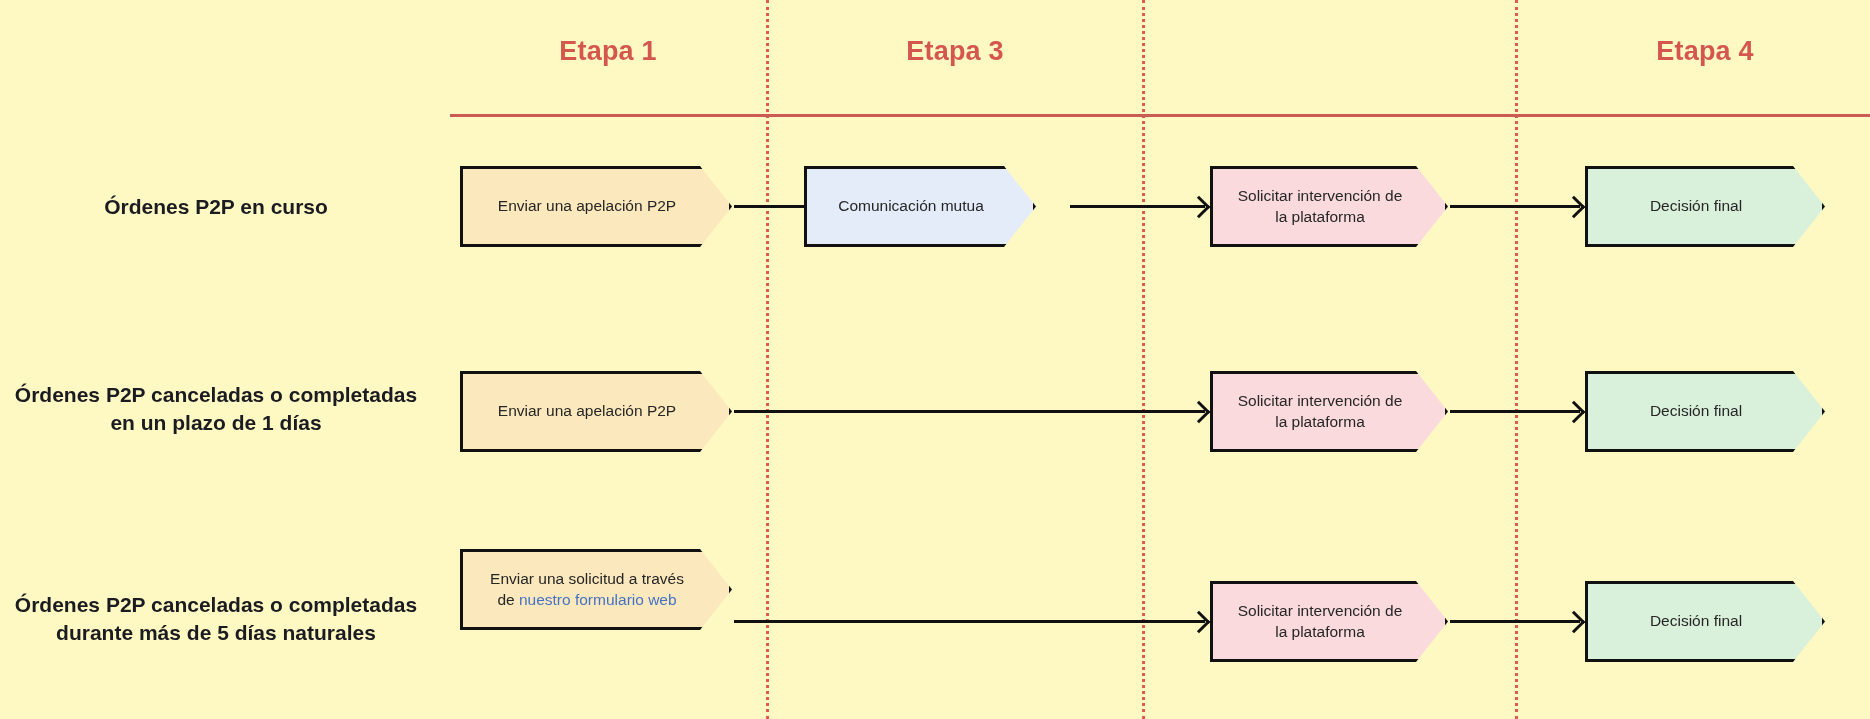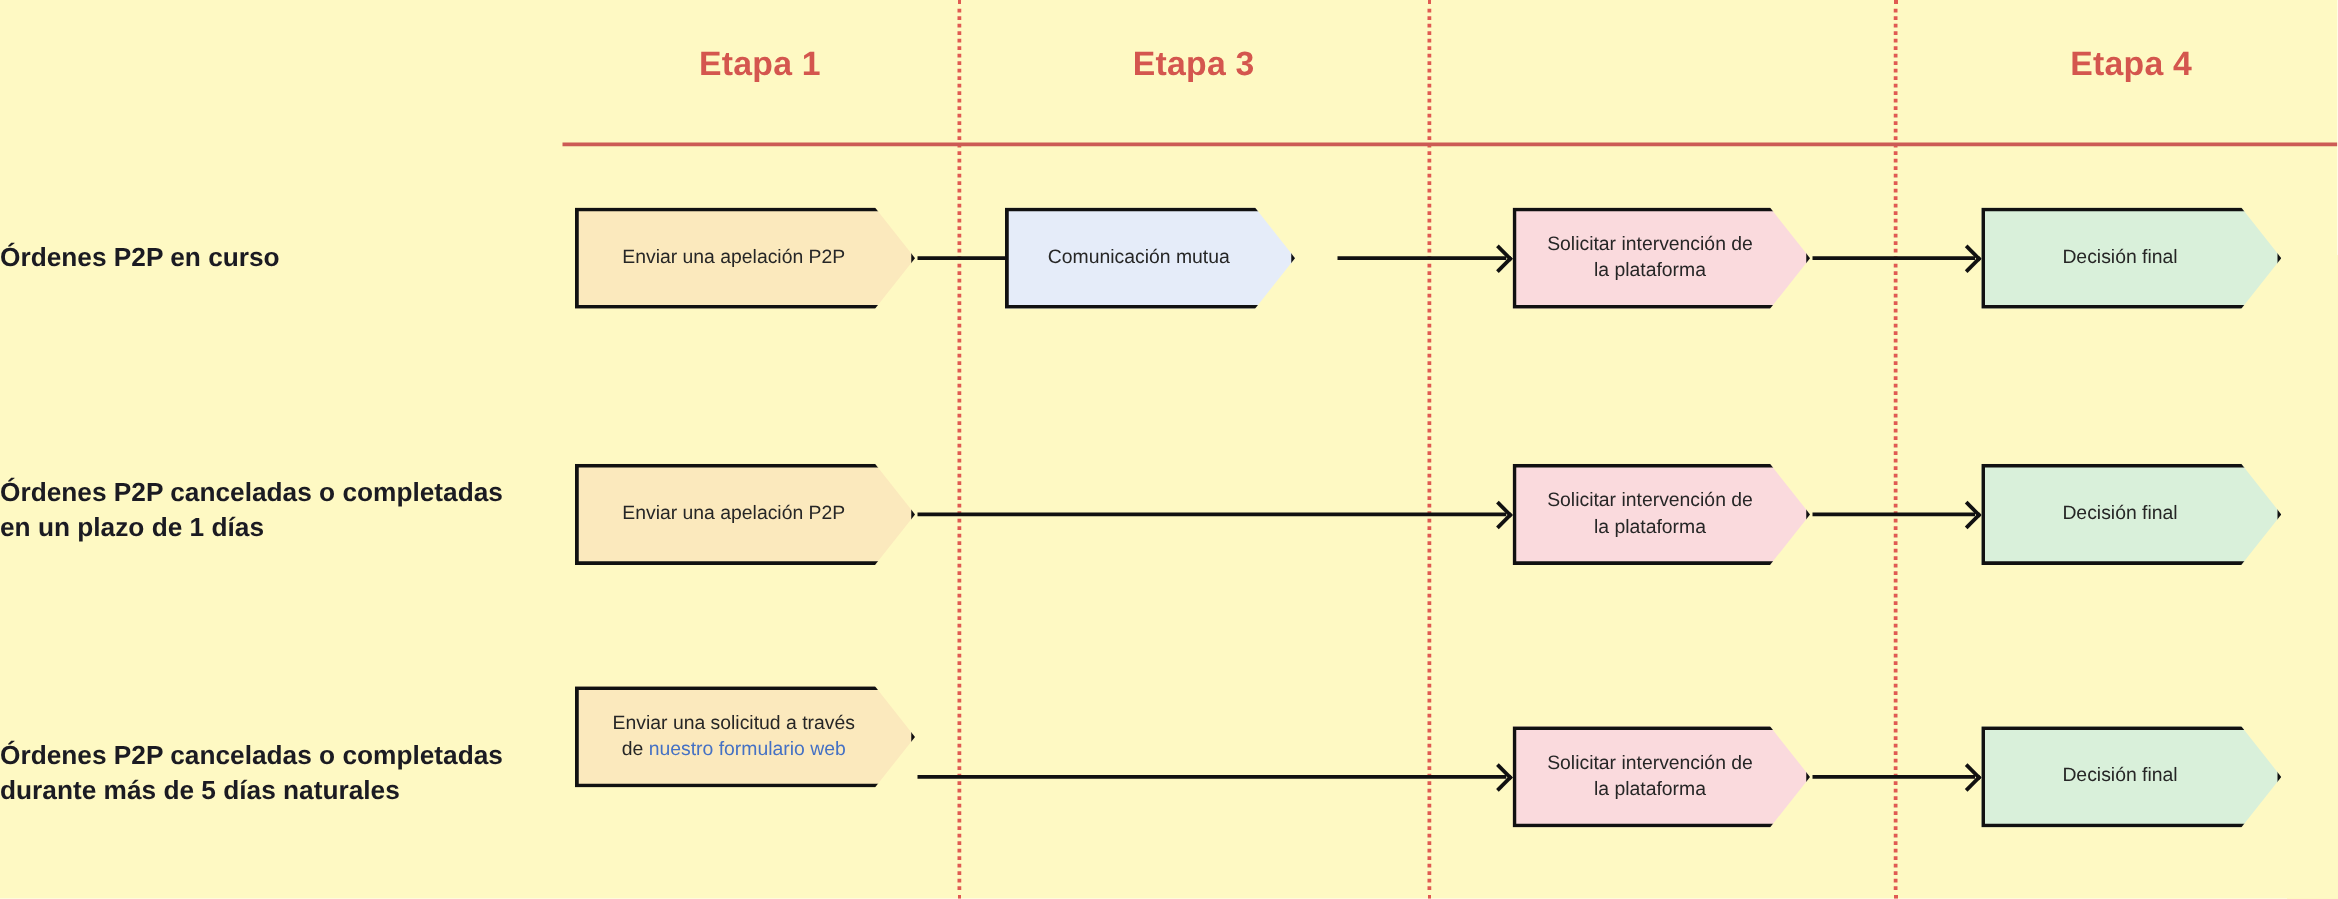--- a/index.html
+++ b/index.html
@@ -49,20 +49,21 @@
     color: #d4564e;
     letter-spacing: 0.2px;
     white-space: nowrap;
   }
 
   
   .row-label {
     position: absolute;
     left: 0;
     width: 432px;
+    text-align: center;
     font-size: 21px;
     font-weight: bold;
     color: #1b1b22;
     line-height: 1.32;
   }
 
   
   .chevron {
     position: absolute;
     box-sizing: border-box;

